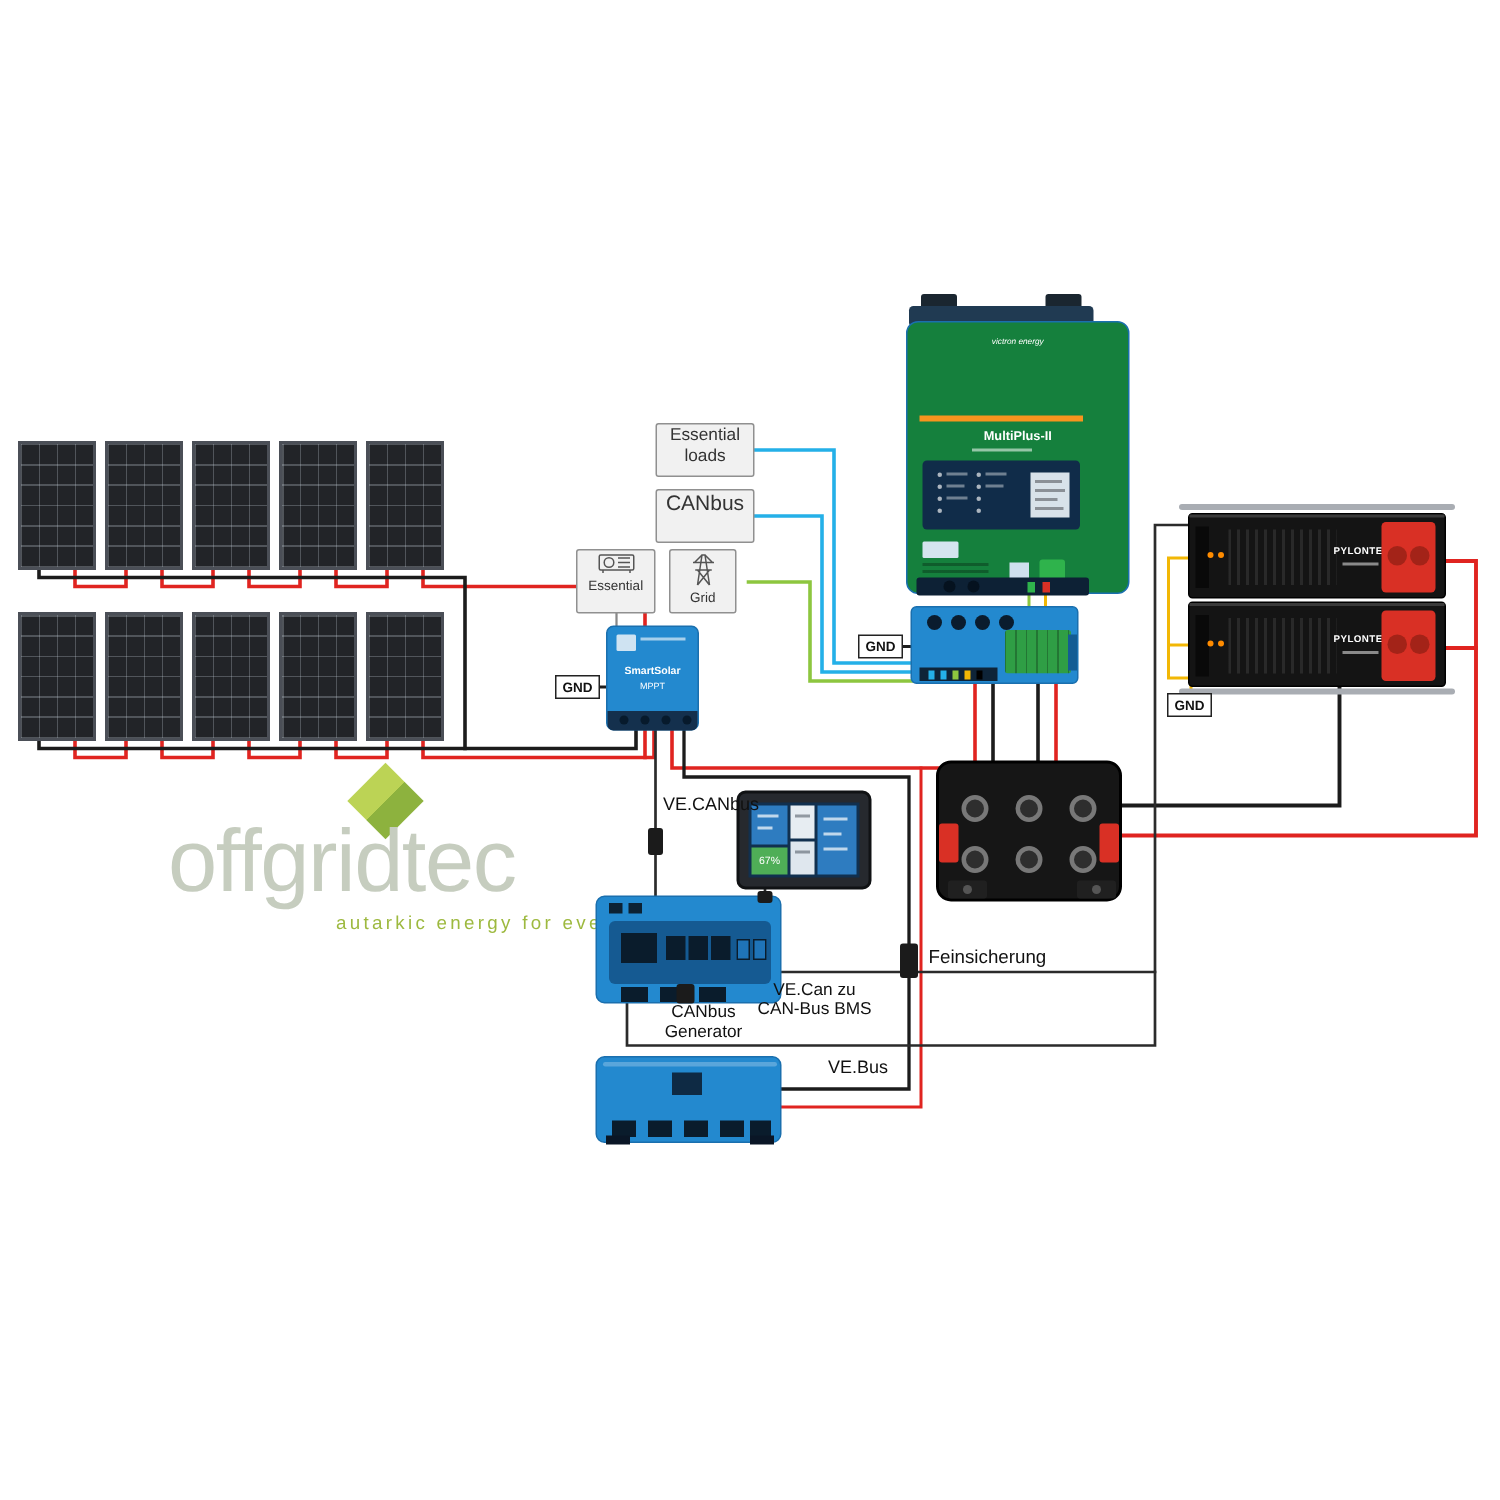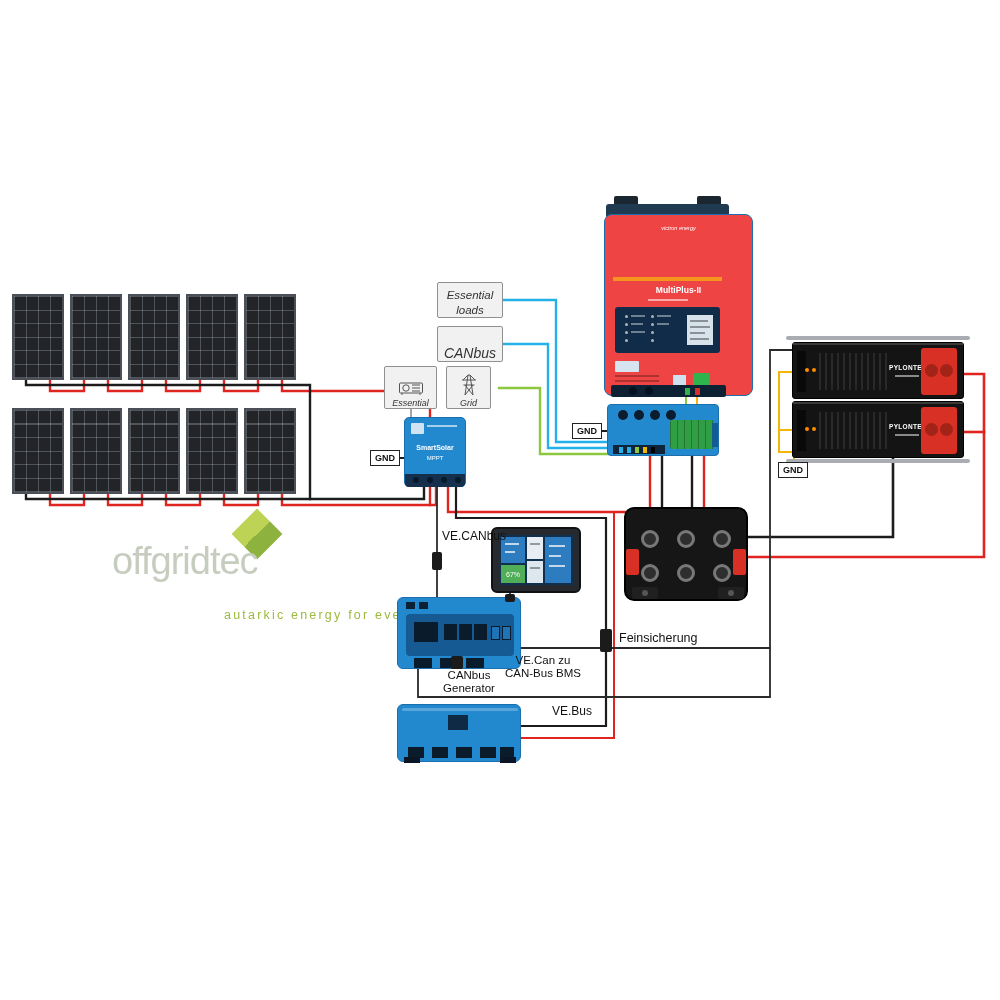--- a/index.html
+++ b/index.html
@@ -9,40 +9,40 @@
 
   
   #watermark{z-index:0;}
   #wires{position:absolute;left:0;top:0;z-index:1;pointer-events:none;}
   .comp{z-index:2;}
   .lbl{z-index:3;}
 
   
   #wm-diamond{left:239px;top:516px;width:36px;height:36px;transform:rotate(45deg);
     background:linear-gradient(90deg,#bcd355 50%,#8db23e 50%);}
-  #wm-brand{left:112px;top:540px;font-size:38px;color:#c6cdbf;letter-spacing:-1px;}
+  #wm-brand{left:112px;top:540px;font-size:59px;color:#c6cdbf;letter-spacing:-1px;}
   #wm-tagline{left:224px;top:608px;font-size:12.5px;color:#9db93f;letter-spacing:2.2px;}
 
   
   .solar-panel{position:absolute;width:52px;height:86px;background:#222428;border:2px solid #4b4f57;z-index:2;
     background-image:repeating-linear-gradient(to right,rgba(200,210,220,.28) 0 1px,transparent 1px 12px),
                      repeating-linear-gradient(to bottom,rgba(200,210,220,.28) 0 1px,transparent 1px 13.5px);}
 
   
   .labelbox{background:#f1f1f1;border:1px solid #909090;color:#333;display:flex;flex-direction:column;
-    align-items:center;justify-content:flex-end;text-align:center;border-radius:2px;font-style:italic;}
+    align-items:center;justify-content:flex-start;text-align:center;border-radius:2px;}
   .gnd{background:#fff;border:1.5px solid #222;width:30px;height:16px;font-size:9px;font-weight:bold;color:#111;
     display:flex;align-items:center;justify-content:center;}
   .flabel{color:#111;font-size:12px;white-space:nowrap;}
 
   
   #multiplus{left:604px;top:196px;width:127px;height:200px;}
   .mp-ear{position:absolute;width:24px;height:12px;background:#1a2630;border-radius:2px;top:0;}
   .mp-topbar{position:absolute;left:2px;top:8px;width:123px;height:14px;background:#203a52;border-radius:3px;}
-  .mp-body{position:absolute;left:0;top:18px;width:149px;height:182px;background:#ef4444;border:1px solid #1a6fae;border-radius:8px;}
+  .mp-body{position:absolute;left:0;top:18px;width:149px;height:182px;background:#15803d;border:1px solid #1a6fae;border-radius:8px;}
   .mp-logo{position:absolute;left:0;top:10px;width:100%;text-align:center;color:#fff;font-size:5.5px;font-style:italic;}
   .mp-stripe{position:absolute;left:8px;top:62px;width:109px;height:4px;background:#f7941e;}
   .mp-model{position:absolute;left:0;top:70px;width:100%;text-align:center;color:#fff;font-size:8.5px;font-weight:bold;}
   .mp-spec{position:absolute;left:43px;top:84px;width:40px;height:2px;background:rgba(255,255,255,.55);}
   .mp-panel{position:absolute;left:10px;top:92px;width:105px;height:46px;background:#102c49;border-radius:3px;}
   .mp-dot{position:absolute;width:3px;height:3px;background:rgba(255,255,255,.65);border-radius:50%;}
   .mp-line{position:absolute;height:2px;background:rgba(255,255,255,.4);}
   .mp-sticker{position:absolute;left:72px;top:8px;width:26px;height:30px;background:#d8e2ea;}
   .mp-sticker i{position:absolute;left:3px;height:1.5px;background:#8a9097;display:block;}
   .mp-label-sm{position:absolute;left:10px;top:146px;width:24px;height:11px;background:#d5e4ef;border-radius:1px;}

